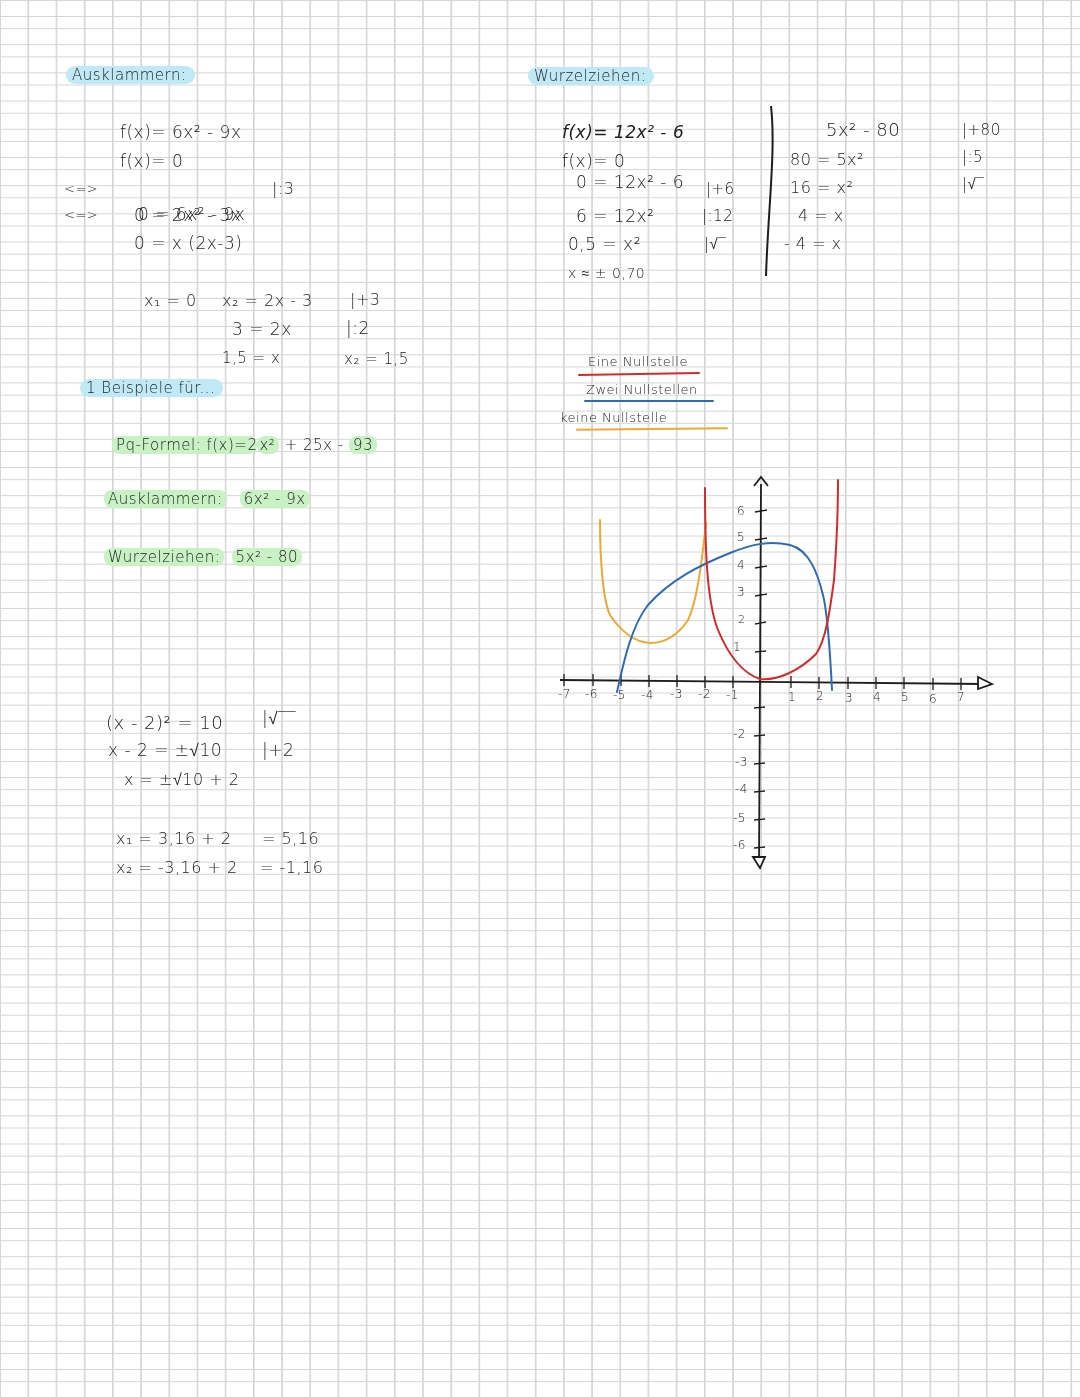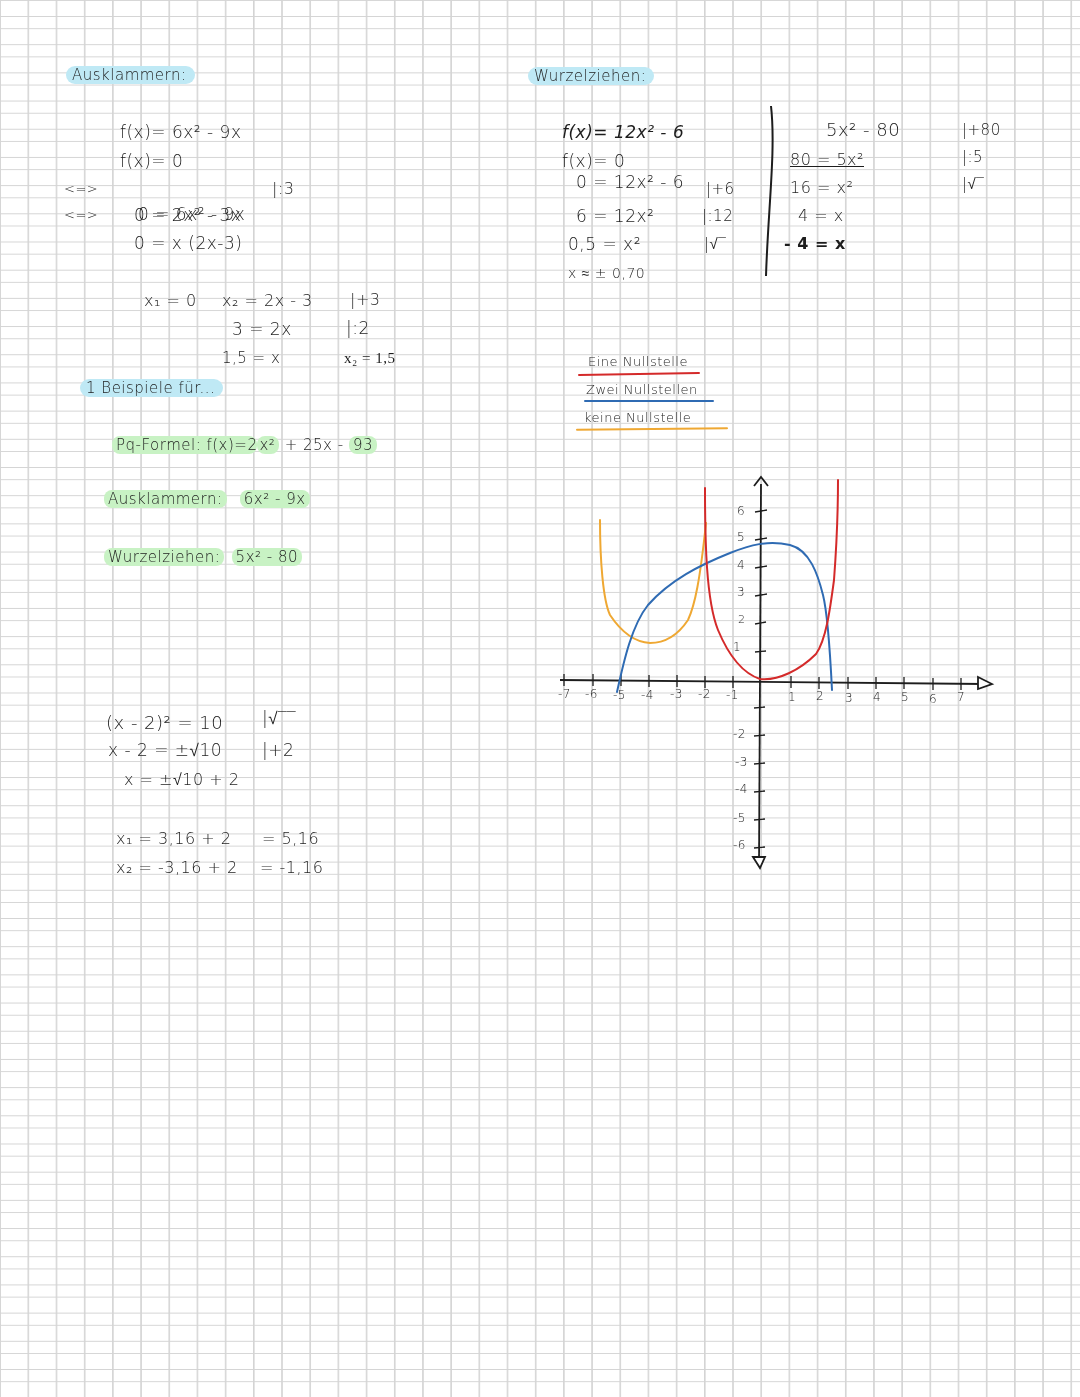--- a/index.html
+++ b/index.html
@@ -63,21 +63,21 @@
   <div class="hw t17" style="left:134px; top:205px;">0 =  2x² - 3x</div>
 
   <div class="hw t17" style="left:134px; top:233px;">0 = x (2x-3)</div>
 
   <div class="hw t16" style="left:144px; top:291px;">x₁ = 0</div>
   <div class="hw t16" style="left:222px; top:291px;">x₂ =  2x - 3</div>
   <div class="hw t16" style="left:350px; top:290px;">|+3</div>
   <div class="hw t17" style="left:232px; top:319px;">3  =  2x</div>
   <div class="hw t17" style="left:346px; top:318px;">|:2</div>
   <div class="hw t15" style="left:222px; top:349px;">1,5 = x</div>
-  <div class="hw t15" style="left:344px; top:350px;font-family:Liberation Serif, serif;">x₂ = 1,5</div>
+  <div class="hw t15" style="left:344px; top:350px;">x₂ = 1,5</div>
 
   <div class="hw t14" style="left:80px; top:379px; font-size:15px;">
     <span class="hl-blue">1 Beispiele für...</span>
   </div>
 
   <div class="hw t15" style="left:112px; top:436px;">
     <span class="hl-green" style="padding-right:0;">Pq-Formel: f(x)=2</span><span class="hl-green" style="padding-left:2px;">x²</span><span> + 25x - </span><span class="hl-green">93</span>
   </div>
 
   <div class="hw t15" style="left:104px; top:466px;margin-top:24px;">
@@ -114,34 +114,34 @@
   <div class="hw t17" style="left:568px; top:234px;">0,5 = x²</div>
   <div class="hw t15" style="left:704px; top:235px;">|√‾</div>
   <div class="hw t14" style="left:568px; top:265px; font-size:14px;">x ≈ ± 0,70</div>
 
   <svg class="graph" width="1080" height="1397">
     <path d="M771 106 C 776 150, 768 210, 766 276" stroke="#1d1d1d" stroke-width="2" fill="none"></path>
   </svg>
 
   <div class="hw t18" style="left:826px; top:119px;">5x² - 80</div>
   <div class="hw t15" style="left:962px; top:121px;">|+80</div>
-  <div class="hw t16" style="left:790px; top:150px;text-decoration:underline;">80 =  5x²</div>
+  <div class="hw t16" style="left:790px; top:150px;">80 =  5x²</div>
   <div class="hw t15" style="left:962px; top:148px;">|:5</div>
   <div class="hw t16" style="left:790px; top:178px;">16 =  x²</div>
   <div class="hw t15" style="left:962px; top:175px;">|√‾</div>
   <div class="hw t16" style="left:798px; top:206px;">4 = x</div>
-  <div class="hw t16" style="left:784px; top:234px;font-weight:bold;">- 4 = x</div>
+  <div class="hw t16" style="left:784px; top:234px;">- 4 = x</div>
 
   <div class="hw t13" style="left:588px; top:354px;">Eine Nullstelle</div>
   <div class="ul" style="left:578px; top:373px; width:122px; background:#d42a2a; transform:rotate(-1deg);"></div>
 
   <div class="hw t13" style="left:586px; top:382px;">Zwei Nullstellen</div>
   <div class="ul" style="left:584px; top:400px; width:130px; background:#2f6bb3;"></div>
 
-  <div class="hw t13" style="left:584px; top:410px;text-align:center;">keine Nullstelle</div>
+  <div class="hw t13" style="left:560px; top:410px;text-align:center;">keine Nullstelle</div>
   <div class="ul" style="left:576px; top:428px; width:152px; background:#efa833; transform:rotate(-0.6deg);"></div>
 
   <svg class="graph" width="1080" height="1397">
 
     <g stroke="#1d1d1d" stroke-width="1.8" fill="none">
       <line x1="560" y1="680" x2="984" y2="684"></line>
       <path d="M978 677 L992 684 L978 689 Z" fill="#fff"></path>
       <line x1="761" y1="484" x2="759" y2="866"></line>
       <path d="M754 486 L761 477 L768 486"></path>
       <path d="M753 857 L760 868 L765 857 Z" fill="#fff"></path>

